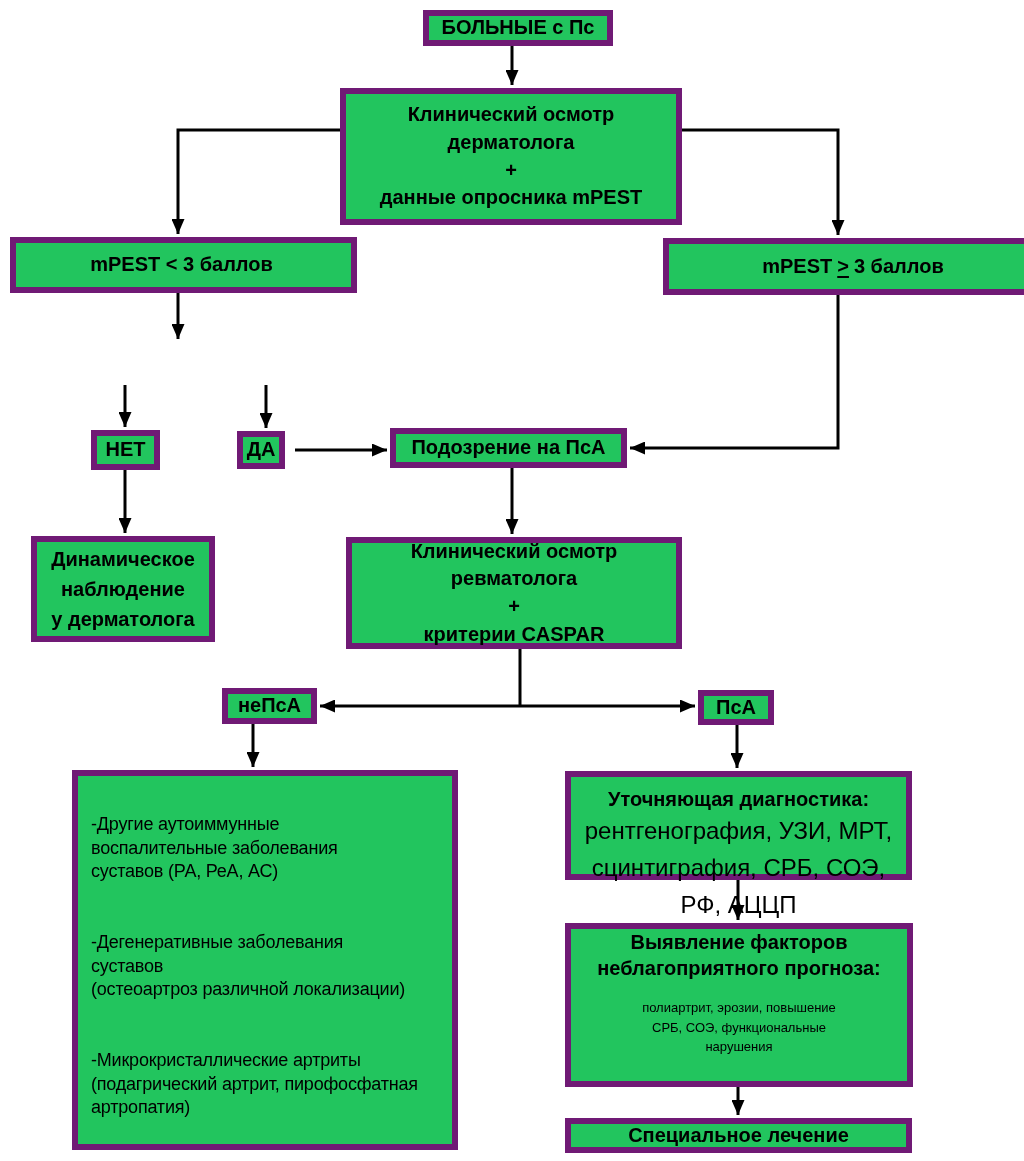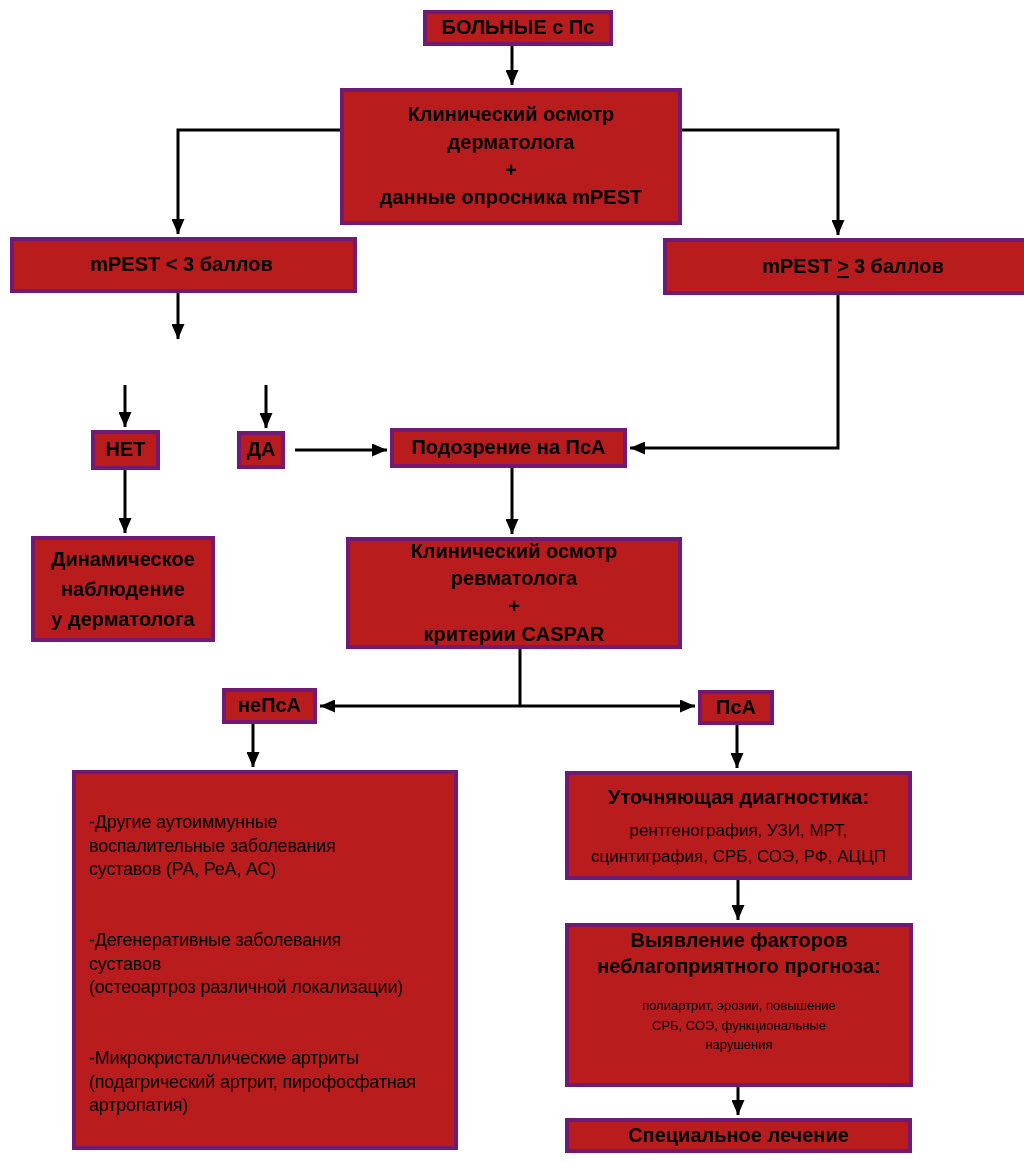--- a/index.html
+++ b/index.html
@@ -1,19 +1,19 @@
 <!DOCTYPE html>
 <html lang="ru"><head>
 <meta charset="utf-8">
 <style>
   html,body{margin:0;padding:0;background:#ffffff;}
   #page{position:relative;width:1024px;height:1161px;background:#ffffff;
         font-family:"Liberation Sans",sans-serif;color:#000000;overflow:hidden;}
   #edges{position:absolute;left:0;top:0;width:1024px;height:1161px;pointer-events:none;}
-  .node{position:absolute;box-sizing:border-box;border:4px solid #701a75;background:#b91c1c;
+  .node{position:absolute;box-sizing:border-box;border:6px solid #701a75;background:#22c55e;
         display:flex;align-items:center;justify-content:center;text-align:center;
         font-weight:bold;font-size:20px;line-height:1.38;white-space:pre-line;}
   .n-patients  {left:423px;top:10px;  width:190px;height:36px;}
   .n-derm      {left:340px;top:88px;  width:342px;height:137px;}
   .n-mpest-low {left:10px; top:237px; width:347px;height:56px;}
   .n-mpest-high{left:663px;top:238px; width:380px;height:57px;}
   .n-joint     {left:83px; top:342px; width:227px;height:43px;}
   .n-no        {left:91px; top:430px; width:69px; height:40px;}
   .n-yes       {left:237px;top:431px; width:48px; height:38px;}
   .n-susp      {left:390px;top:428px; width:237px;height:40px;}
@@ -21,21 +21,21 @@
   .n-rheum     {left:346px;top:537px; width:336px;height:112px;}
   .n-nepsa     {left:222px;top:688px; width:95px; height:36px;}
   .n-psa       {left:698px;top:690px; width:76px; height:35px;}
   .n-diff      {left:72px; top:770px; width:386px;height:380px;display:block;
                 font-weight:normal;font-size:18px;line-height:1.32;text-align:left;
                 padding:13px 12px 10px 13px;letter-spacing:-0.2px;}
   .n-diff p{margin:0 0 23px 0;}
   .n-diff p:last-child{margin-bottom:0;}
   .n-diag      {left:565px;top:771px; width:347px;height:109px;flex-direction:column;
                 justify-content:flex-start;padding-top:9px;}
-  .n-diag .body{font-weight:normal;font-size:17px;line-height:1.55;margin-top:8px;}
+  .n-diag .body{font-weight:normal;font-size:24px;line-height:1.55;}
   .n-factors   {left:565px;top:923px; width:348px;height:164px;flex-direction:column;
                 justify-content:flex-start;}
   .n-factors .body{font-weight:normal;font-size:13px;line-height:1.5;margin-top:17px;}
   .n-treat     {left:565px;top:1118px;width:347px;height:35px;}
   .title{line-height:1.3;}
   .geq{text-decoration:underline;text-underline-offset:3px;margin:0 5px;}
   .pre{margin:0 4px 0 0;}
   .suf{margin-left:0;}
 </style>
 </head>

